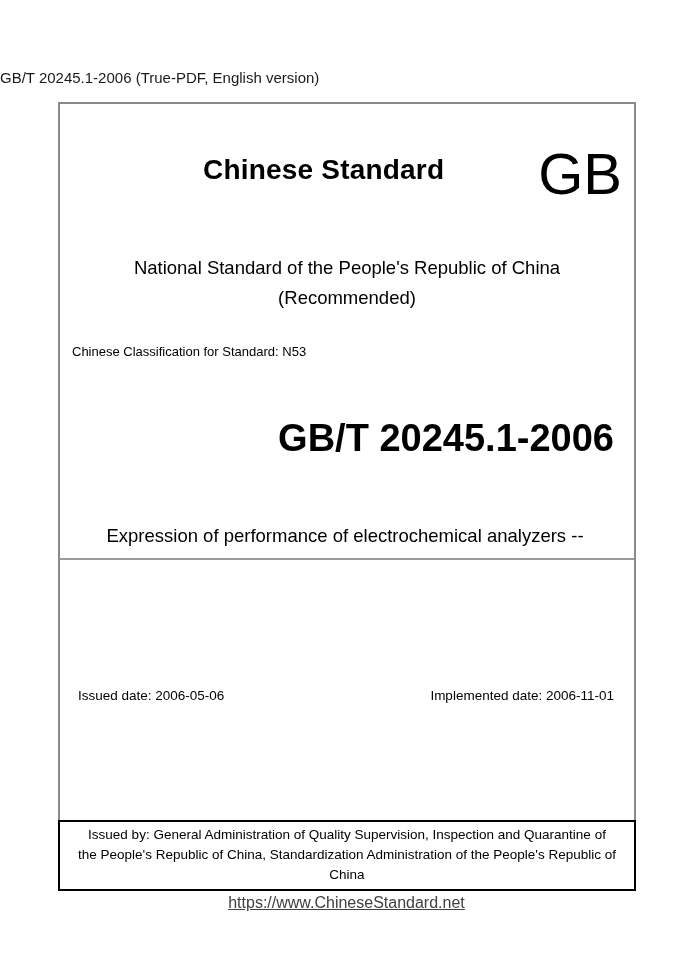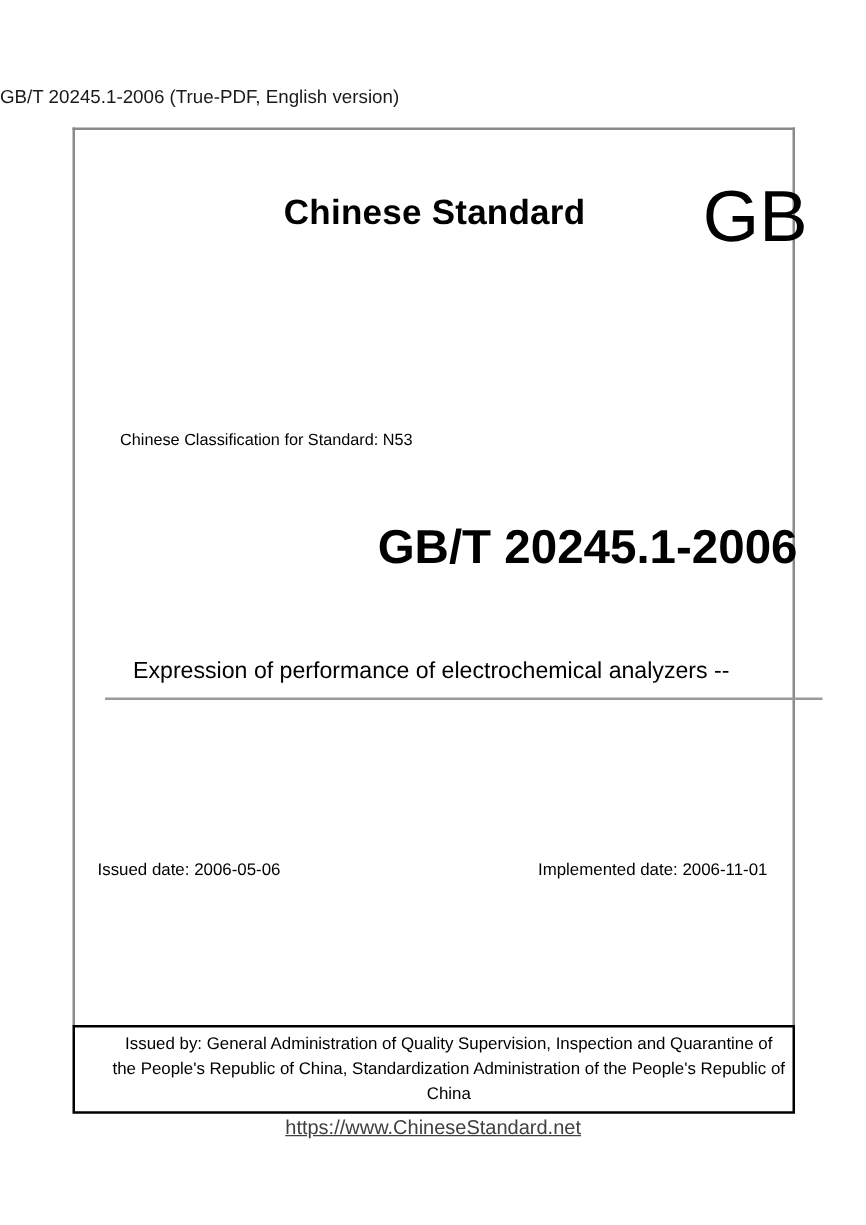--- a/index.html
+++ b/index.html
@@ -34,21 +34,20 @@
       border-bottom: none;
       box-sizing: content-box;
     }
     .upper-section {
       position: absolute;
       left: 0;
       top: 0;
       width: 574px;
       height: 454px;
       border-bottom: 2px solid #9a9a9a;
-      margin-left: 24px;
     }
     .chinese-standard {
       position: absolute;
       left: 143px;
       top: 50px;
       font-size: 28px;
       font-weight: bold;
       letter-spacing: 0.2px;
     }
     .gb-mark {
@@ -111,21 +110,20 @@
       box-sizing: content-box;
     }
     .issuer-text {
       position: absolute;
       left: 0;
       top: 3px;
       width: 574px;
       text-align: center;
       font-size: 13.5px;
       line-height: 20px;
-      margin-left: 12px;
     }
     .site-link {
       position: absolute;
       top: 894px;
       left: 0;
       width: 693px;
       text-align: center;
       font-size: 16px;
     }
     .site-link a {
@@ -135,20 +133,24 @@
   </style>
 </head>
 <body>
 
 <div class="top-header">GB/T 20245.1-2006 (True-PDF, English version)</div>
 
 <div class="outer-box">
   <div class="upper-section">
     <div class="chinese-standard">Chinese Standard</div>
     <div class="gb-mark">GB</div>
+    <div class="national-standard">
+      <div>National Standard of the People's Republic of China</div>
+      <div>(Recommended)</div>
+    </div>
     <div class="classification">Chinese Classification for Standard: N53</div>
     <div class="std-number">GB/T 20245.1-2006</div>
   </div>
 </div>
 
 <div class="title-block" style="left:58px;">
   <div>Expression of performance of electrochemical analyzers --</div>
 </div>
 
 <div class="issued-date" style="left:78px;">Issued date: 2006-05-06</div>

